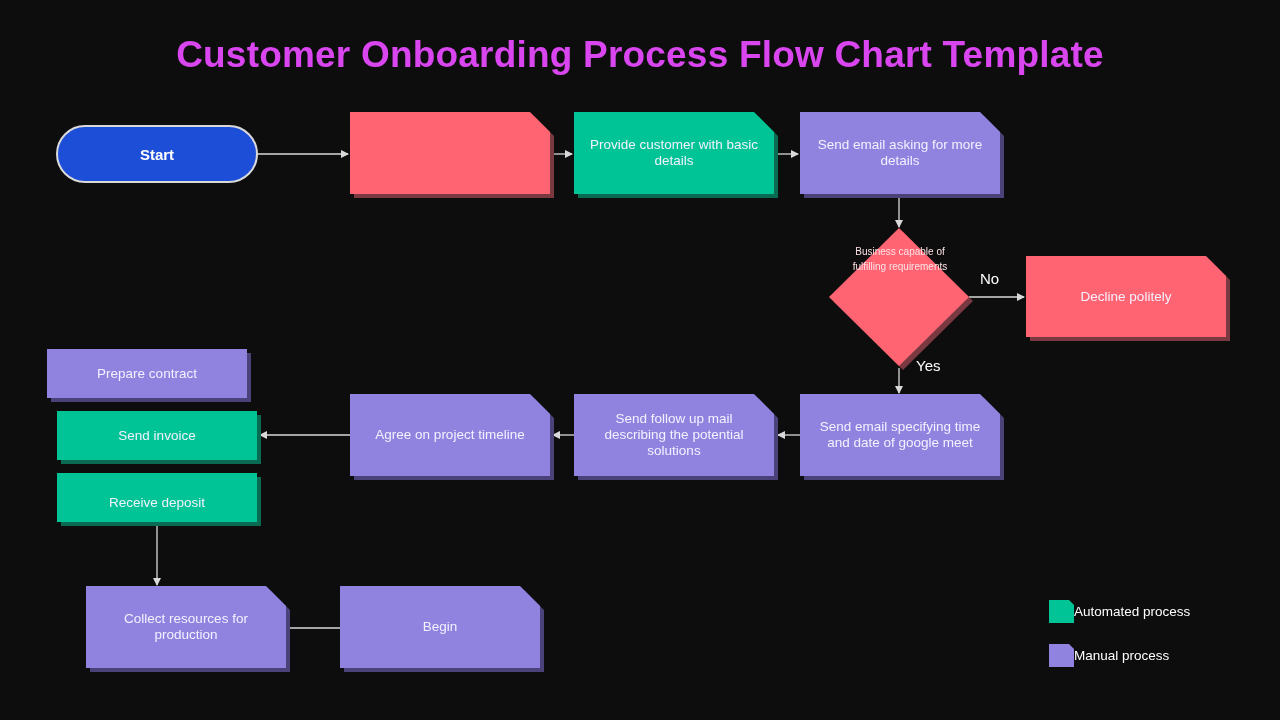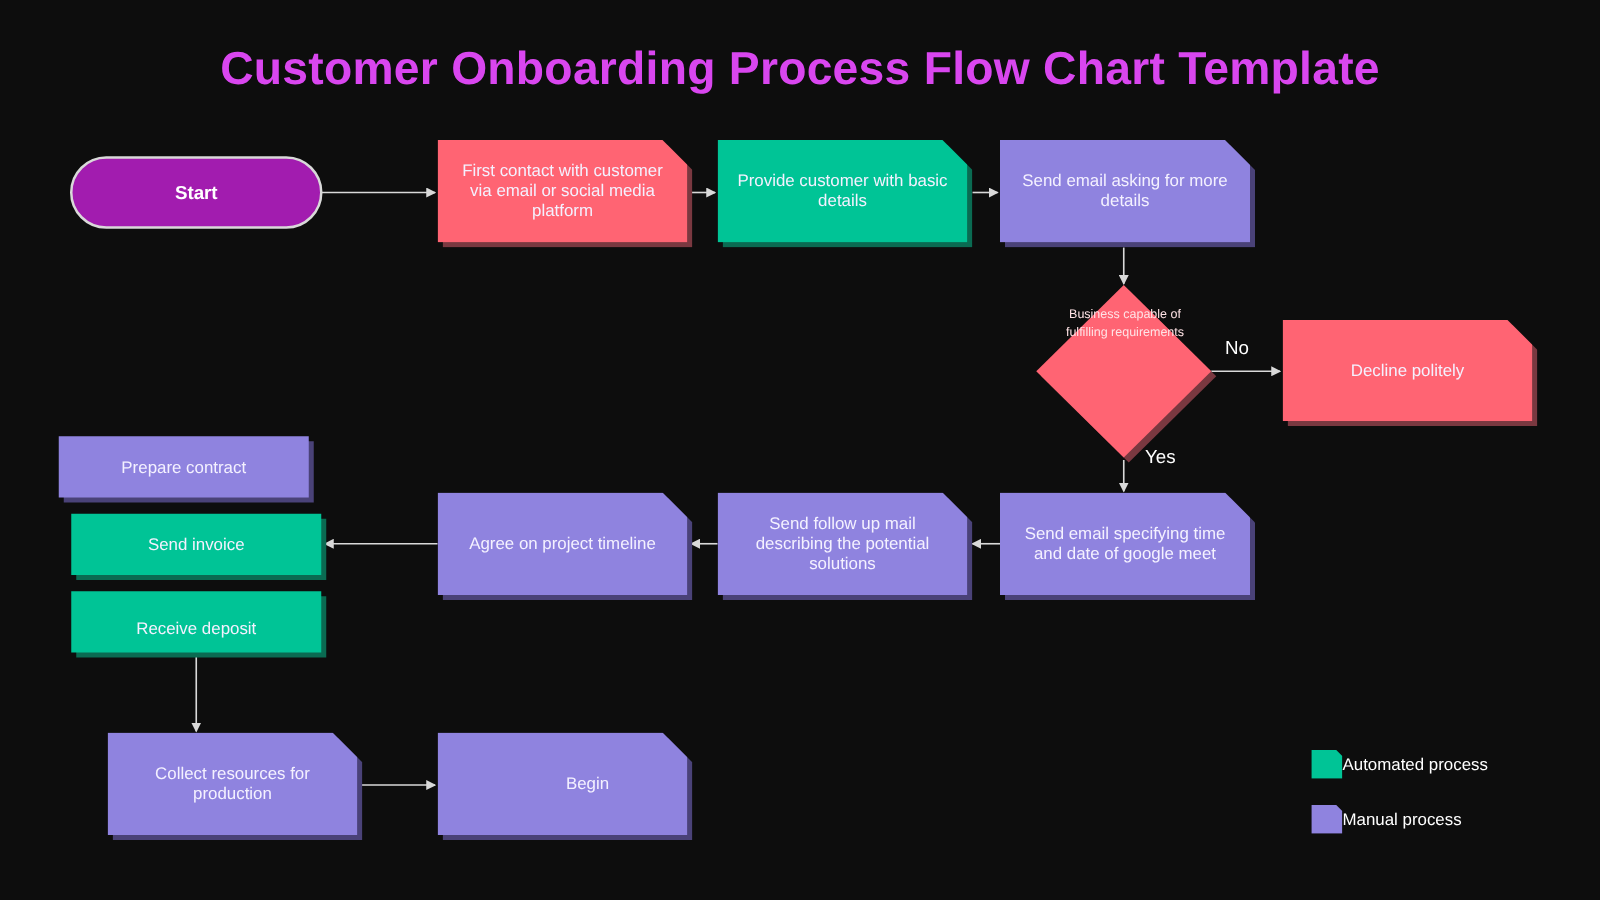--- a/index.html
+++ b/index.html
@@ -19,21 +19,21 @@
   .node {
     position: absolute;
     display: flex; align-items: center; justify-content: center;
     text-align: center; font-size: 13.5px; line-height: 16px;
     color: #f4f1ff;
   }
   .shape { position: absolute; }
   .node .label { position: relative; padding: 0 14px; }
   .start {
     position: absolute; left: 56px; top: 125px; width: 198px; height: 54px;
-    border: 2px solid #d9d9d9; border-radius: 29px; background: #a21caf;
+    border: 2px solid #d9d9d9; border-radius: 29px; background: #1d4ed8;
     display: flex; align-items: center; justify-content: center;
     font-weight: bold; font-size: 15px; color: #ffffff;
   }
   .decision-label {
     position: absolute; left: 840px; top: 244px; width: 120px;
     text-align: center; font-size: 10px; line-height: 15px; color: #ffe3e6;
   }
   .edge-label { position: absolute; font-size: 15px; color: #ffffff; }
   .legend-item { position: absolute; display: flex; align-items: center; }
   .legend-label { font-size: 13.5px; color: #ffffff; }
@@ -68,21 +68,20 @@
   </g>
 </svg>
 
 <div class="start">
   <span>Start</span>
 </div>
 
 <div class="node" style="left: 350px; top: 112px; width: 200px; height: 82px;">
     <div class="shape" style="left: 4px; top: 4px; width: 200px; height: 82px; background: rgb(122, 56, 64); clip-path: polygon(0px 0px, 180px 0px, 200px 20px, 200px 82px, 0px 82px);"></div>
     <div class="shape" style="left: 0px; top: 0px; width: 200px; height: 82px; background: rgb(255, 100, 115); clip-path: polygon(0px 0px, 180px 0px, 200px 20px, 200px 82px, 0px 82px);"></div>
-  <span class="label">First contact with customer via email or social media platform</span>
 </div>
 <div class="node" style="left: 574px; top: 112px; width: 200px; height: 82px;">
     <div class="shape" style="left: 4px; top: 4px; width: 200px; height: 82px; background: rgb(10, 107, 82); clip-path: polygon(0px 0px, 180px 0px, 200px 20px, 200px 82px, 0px 82px);"></div>
     <div class="shape" style="left: 0px; top: 0px; width: 200px; height: 82px; background: rgb(0, 196, 150); clip-path: polygon(0px 0px, 180px 0px, 200px 20px, 200px 82px, 0px 82px);"></div>
   <span class="label">Provide customer with basic details</span>
 </div>
 <div class="node" style="left: 800px; top: 112px; width: 200px; height: 82px;">
     <div class="shape" style="left: 4px; top: 4px; width: 200px; height: 82px; background: rgb(74, 66, 120); clip-path: polygon(0px 0px, 180px 0px, 200px 20px, 200px 82px, 0px 82px);"></div>
     <div class="shape" style="left: 0px; top: 0px; width: 200px; height: 82px; background: rgb(143, 131, 223); clip-path: polygon(0px 0px, 180px 0px, 200px 20px, 200px 82px, 0px 82px);"></div>
   <span class="label">Send email asking for more details</span>
@@ -120,21 +119,21 @@
 <div class="node" style="left: 57px; top: 473px; width: 200px; height: 60px;">
     <div class="shape" style="left: 4px; top: 4px; width: 200px; height: 49px; background: rgb(10, 107, 82); clip-path: none;"></div>
     <div class="shape" style="left: 0px; top: 0px; width: 200px; height: 49px; background: rgb(0, 196, 150); clip-path: none;"></div>
   <span class="label">Receive deposit</span>
 </div>
 <div class="node" style="left: 57px; top: 586px; width: 200px; height: 82px; margin-left: 29px;">
     <div class="shape" style="left: 4px; top: 4px; width: 200px; height: 82px; background: rgb(74, 66, 120); clip-path: polygon(0px 0px, 180px 0px, 200px 20px, 200px 82px, 0px 82px);"></div>
     <div class="shape" style="left: 0px; top: 0px; width: 200px; height: 82px; background: rgb(143, 131, 223); clip-path: polygon(0px 0px, 180px 0px, 200px 20px, 200px 82px, 0px 82px);"></div>
   <span class="label">Collect resources for production</span>
 </div>
-<div class="node" style="left: 350px; top: 586px; width: 200px; height: 82px; padding-left: 20px;">
+<div class="node" style="left: 340px; top: 586px; width: 200px; height: 82px;">
     <div class="shape" style="left: 4px; top: 4px; width: 200px; height: 82px; background: rgb(74, 66, 120); clip-path: polygon(0px 0px, 180px 0px, 200px 20px, 200px 82px, 0px 82px);"></div>
     <div class="shape" style="left: 0px; top: 0px; width: 200px; height: 82px; background: rgb(143, 131, 223); clip-path: polygon(0px 0px, 180px 0px, 200px 20px, 200px 82px, 0px 82px);"></div>
   <span class="label">Begin</span>
 </div>
 
 <div class="decision-label">Business capable of fulfilling requirements</div>
 <div class="edge-label" style="left:980px; top:270px;">No</div>
 <div class="edge-label" style="left:916px; top:357px;">Yes</div>
 
 <div class="legend-item" style="left:1049px; top:600px;">

